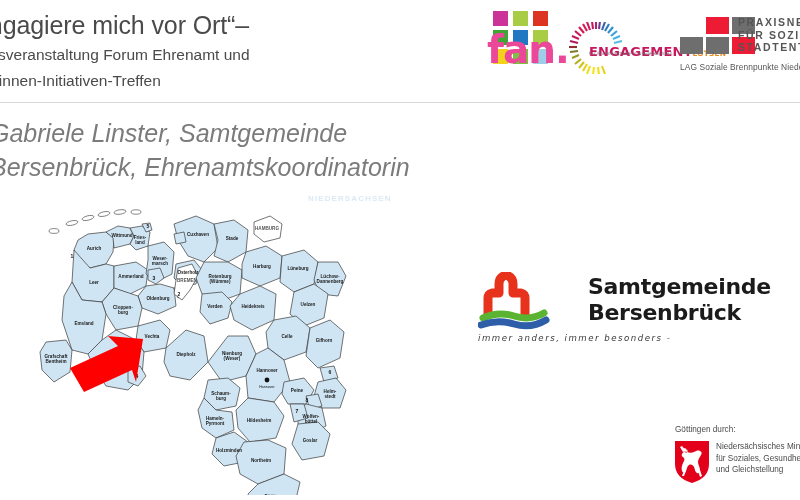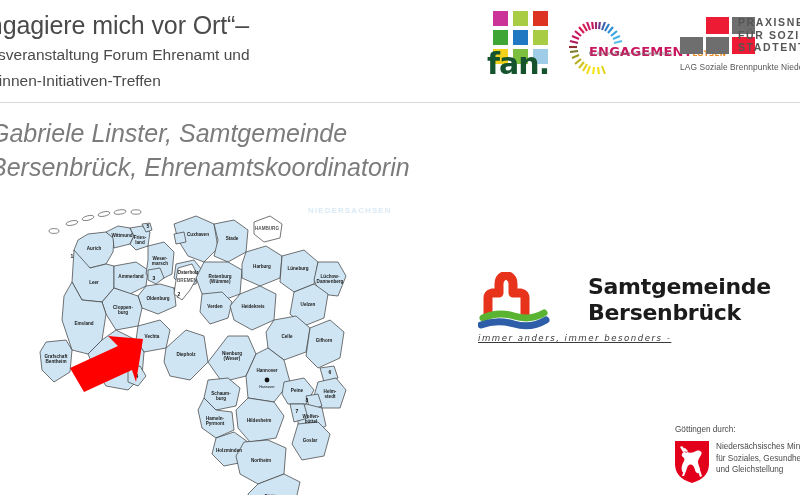--- a/index.html
+++ b/index.html
@@ -23,22 +23,22 @@
     font-size:15.5px;line-height:22px;color:#4a4a4a;font-weight:400;
     white-space:nowrap;margin-top:4px;
   }
   .header-rule{position:absolute;left:0;top:102px;width:800px;height:1px;background:#d8d8d8;}
 
   
   .logo-fan{position:absolute;left:487px;top:11px;width:66px;height:72px;}
   .fan-grid{position:absolute;left:6px;top:0;width:56px;height:52px;}
   .fan-sq{position:absolute;width:15px;height:15px;}
   .fan-word{
-    position:absolute;left:0px;top:38px;
-    font-size:30px;line-height:30px;font-weight:700;color:#14532d;
+    position:absolute;left:0px;top:24px;
+    font-size:39px;line-height:30px;font-weight:700;color:#ec4899;
     font-family:"DejaVu Sans",sans-serif;letter-spacing:-1px;
   }
 
   
   .logo-el{position:absolute;left:566px;top:22px;width:104px;height:52px;}
   .el-rays{position:absolute;left:0;top:0;width:104px;height:52px;}
   .el-text{position:absolute;left:23px;top:20px;white-space:nowrap;}
   .el-eng{font-size:13px;font-weight:700;color:#C8175E;letter-spacing:0.2px;font-family:"DejaVu Sans",sans-serif;}
   .el-lot{font-size:7.4px;font-weight:700;color:#E98A1F;letter-spacing:0.2px;font-family:"DejaVu Sans",sans-serif;}
   .el-sub{
@@ -65,37 +65,37 @@
   .presenter{
     position:absolute;left:-10px;top:116px;width:600px;
     font-size:25px;line-height:34px;font-style:italic;color:#7b7b7b;
     white-space:nowrap;
   }
 
   
   .map-wrap{position:absolute;left:18px;top:190px;width:350px;height:305px;}
   .map-wm{
     position:absolute;left:290px;top:4px;
-    font-size:8px;letter-spacing:1.1px;color:#dbeaf5;font-weight:600;margin-top:12px;
+    font-size:8px;letter-spacing:1.1px;color:#dbeaf5;font-weight:600;
   }
 
   
   .logo-sg{position:absolute;left:478px;top:270px;width:230px;height:105px;}
   .sg-mark{position:absolute;left:0px;top:2px;width:72px;height:62px;}
   .sg-name{position:absolute;left:70px;top:4px;white-space:nowrap;margin-left:40px;}
   .sg-name div{
     font-size:22px;line-height:26px;font-weight:700;color:#1b1b1b;
     font-family:"DejaVu Sans",sans-serif;letter-spacing:-0.3px;
   }
   .sg-tag{
     position:absolute;left:0px;top:62px;width:220px;text-align:center;
     font-size:8.6px;line-height:12px;color:#3a3a3a;letter-spacing:1.5px;
     font-style:italic;font-family:"DejaVu Sans",sans-serif;
   }
-  .sg-tag .l1{display:block;text-align:left;text-decoration:underline;}
+  .sg-tag .l1{display:block;text-align:left;}
   .sg-tag .l2{display:block;text-align:center;padding-left:28px;}
 
   
   .funder{position:absolute;left:660px;top:425px;width:150px;height:70px;}
   .funder-lead{
     position:absolute;left:15px;top:0px;white-space:nowrap;
     font-size:8.2px;color:#4a4a4a;
   }
   .funder-shield{position:absolute;left:14px;top:15px;width:36px;height:44px;}
   .funder-name{position:absolute;left:56px;top:16px;}

